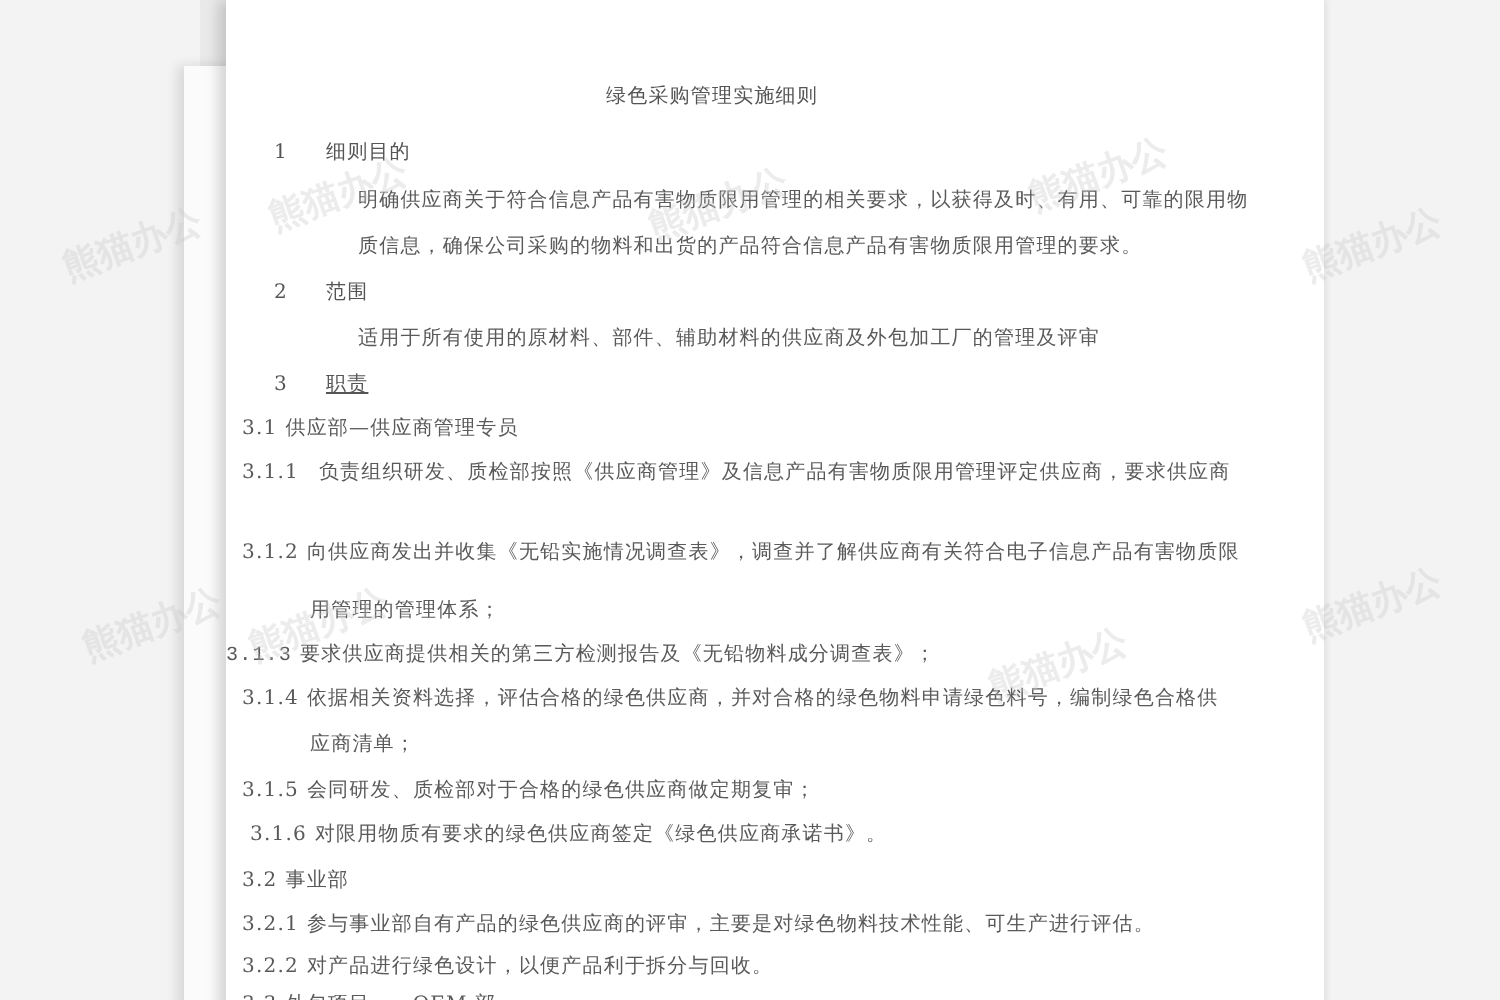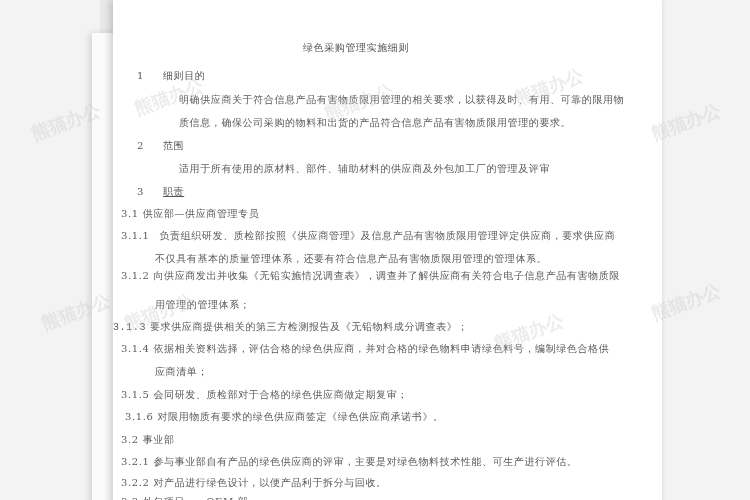--- a/index.html
+++ b/index.html
@@ -61,21 +61,20 @@
   <div class="line heading" style="left:24px; top:185px;text-decoration:underline;">
     <span class="num">3</span><span>职责</span>
   </div>
 
   <div class="line" style="left:8px; top:207px;">
     <span class="num2">3.1</span><span>供应部—供应商管理专员</span>
   </div>
   <div class="line" style="left:8px; top:229px;">
     <span class="num2" style="margin-right:10px;">3.1.1</span><span>负责组织研发、质检部按照《供应商管理》及信息产品有害物质限用管理评定供应商，要求供应商</span>
   </div>
-  <div class="line" style="left:42px; top:252px;">不仅具有基本的质量管理体系，还要有符合信息产品有害物质限用管理的管理体系。</div>
 
   <div class="line" style="left:8px; top:269px;">
     <span class="num2">3.1.2</span><span>向供应商发出并收集《无铅实施情况调查表》，调查并了解供应商有关符合电子信息产品有害物质限</span>
   </div>
   <div class="line" style="left:42px; top:298px;">用管理的管理体系；</div>
 
   <div class="line" style="left:0; top:320px;font-family:Liberation Mono, monospace;">
     <span class="num2">3.1.3</span><span>要求供应商提供相关的第三方检测报告及《无铅物料成分调查表》；</span>
   </div>
   <div class="line" style="left:8px; top:342px;">

